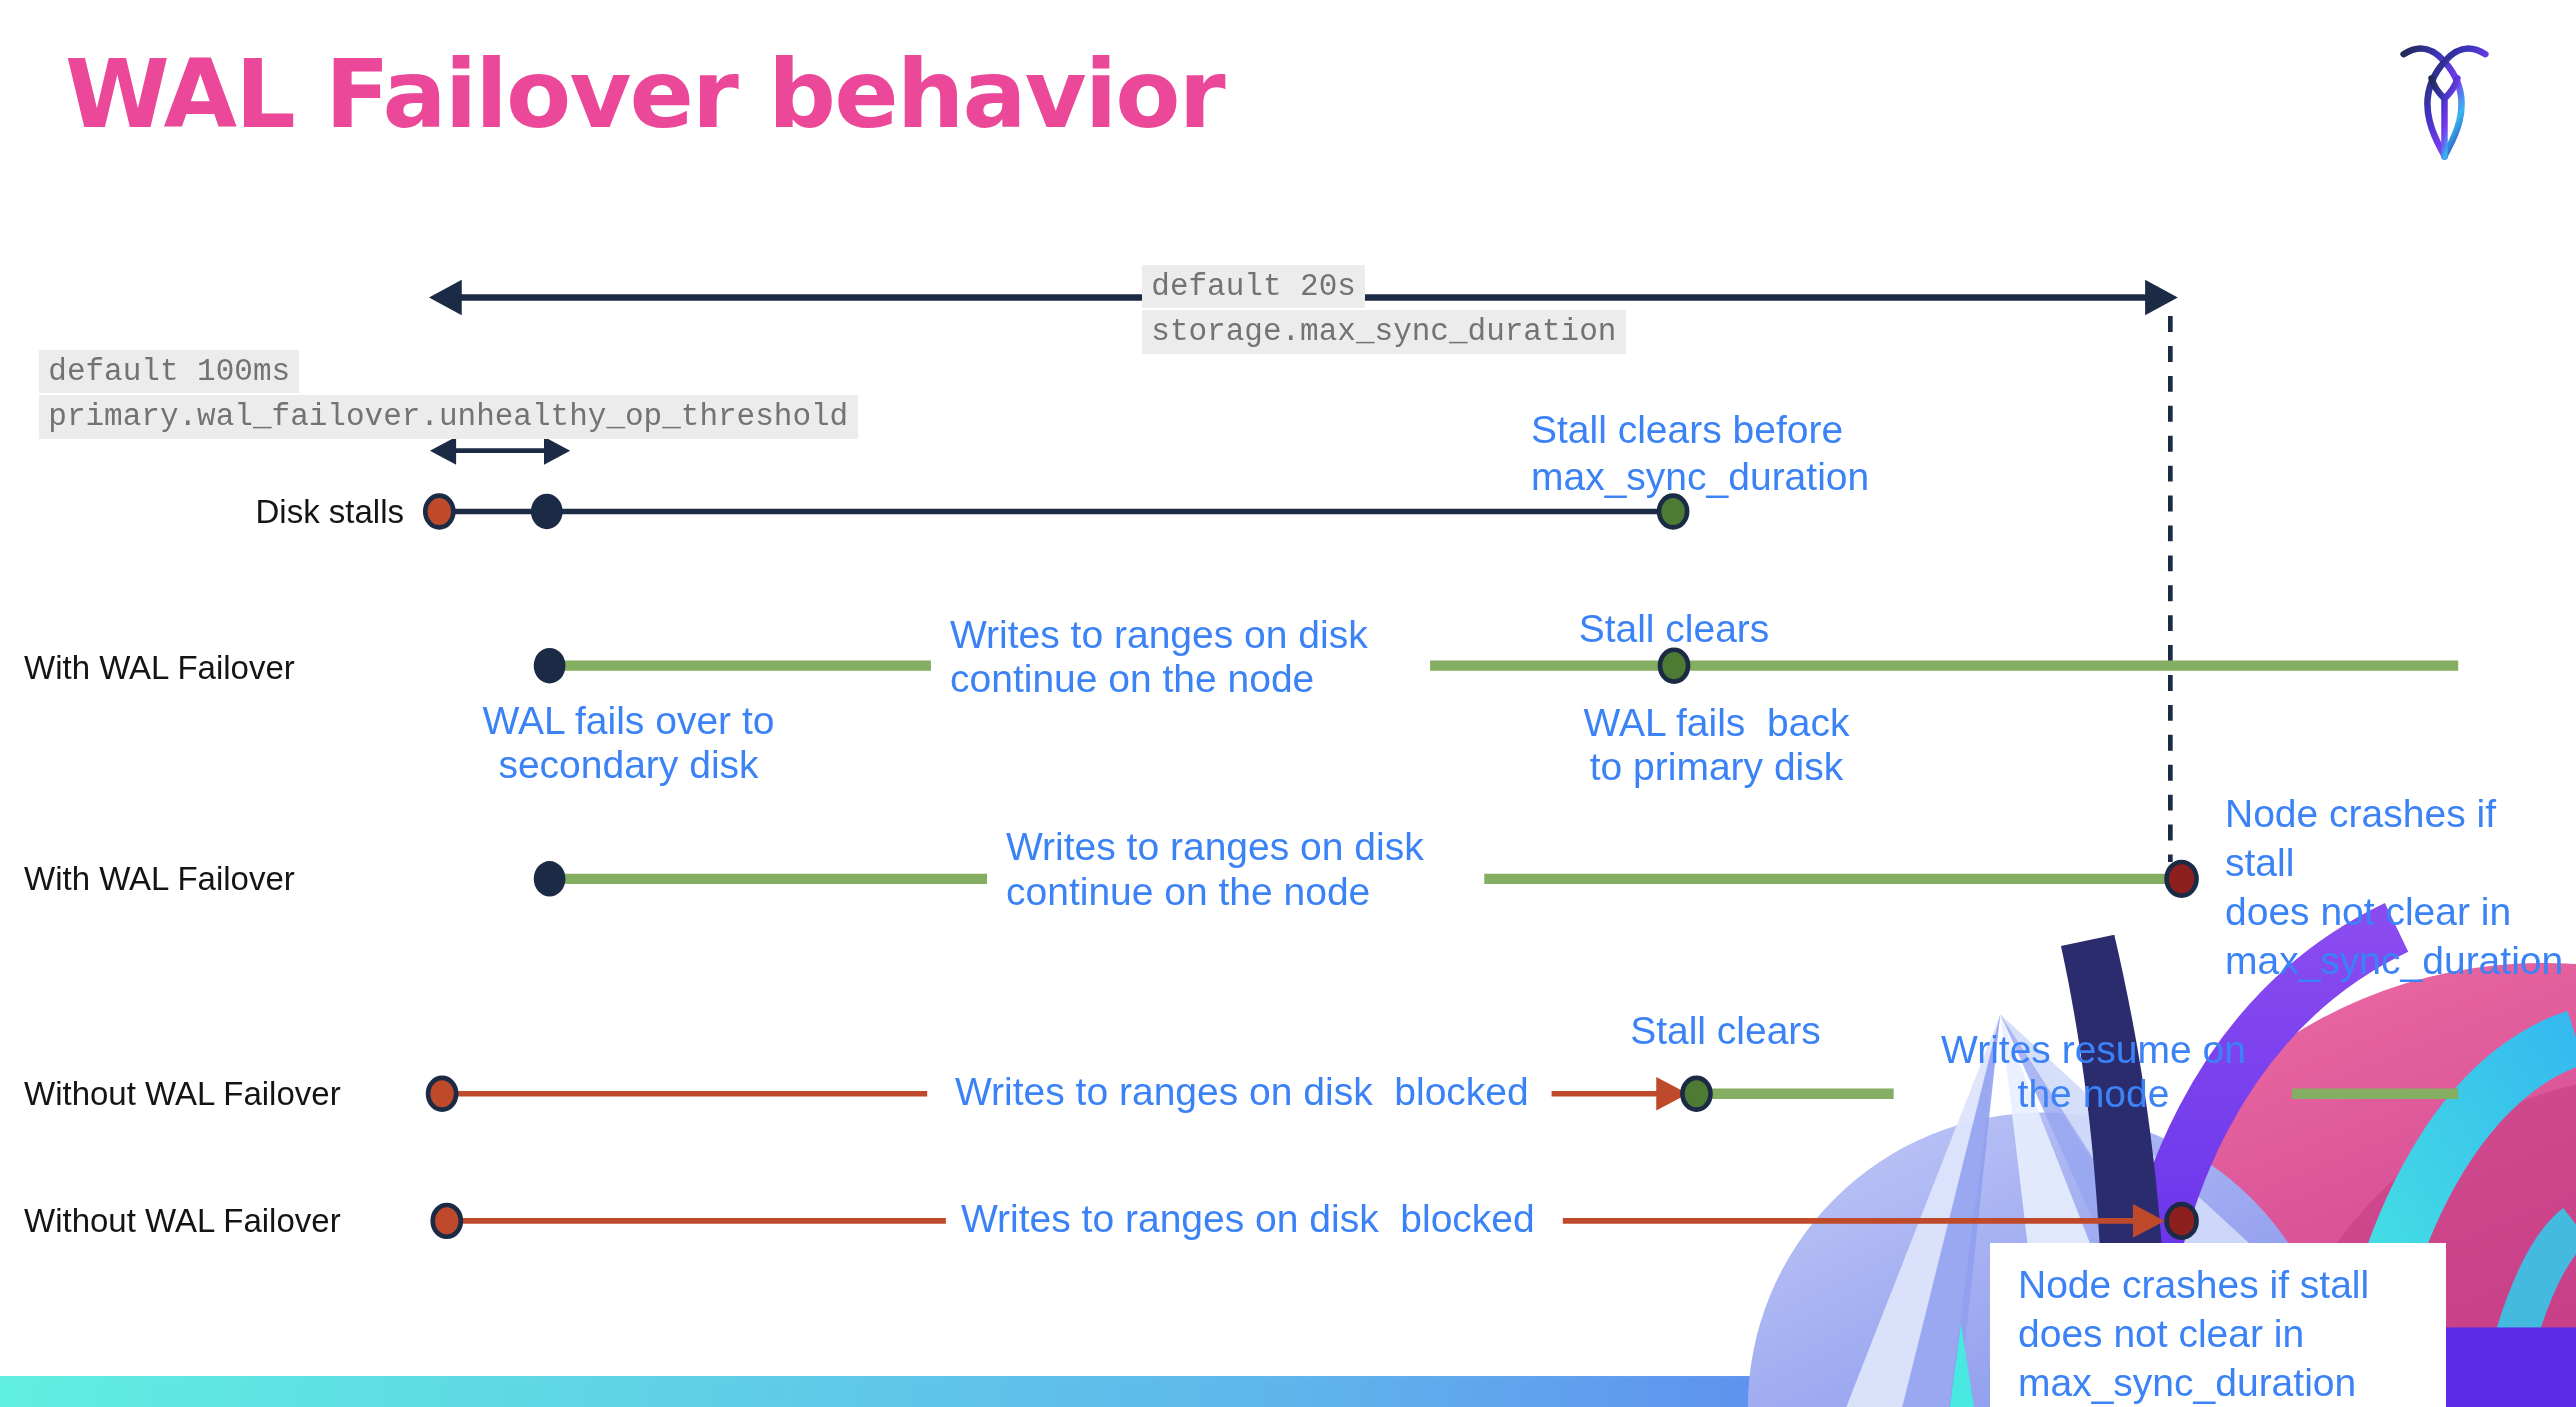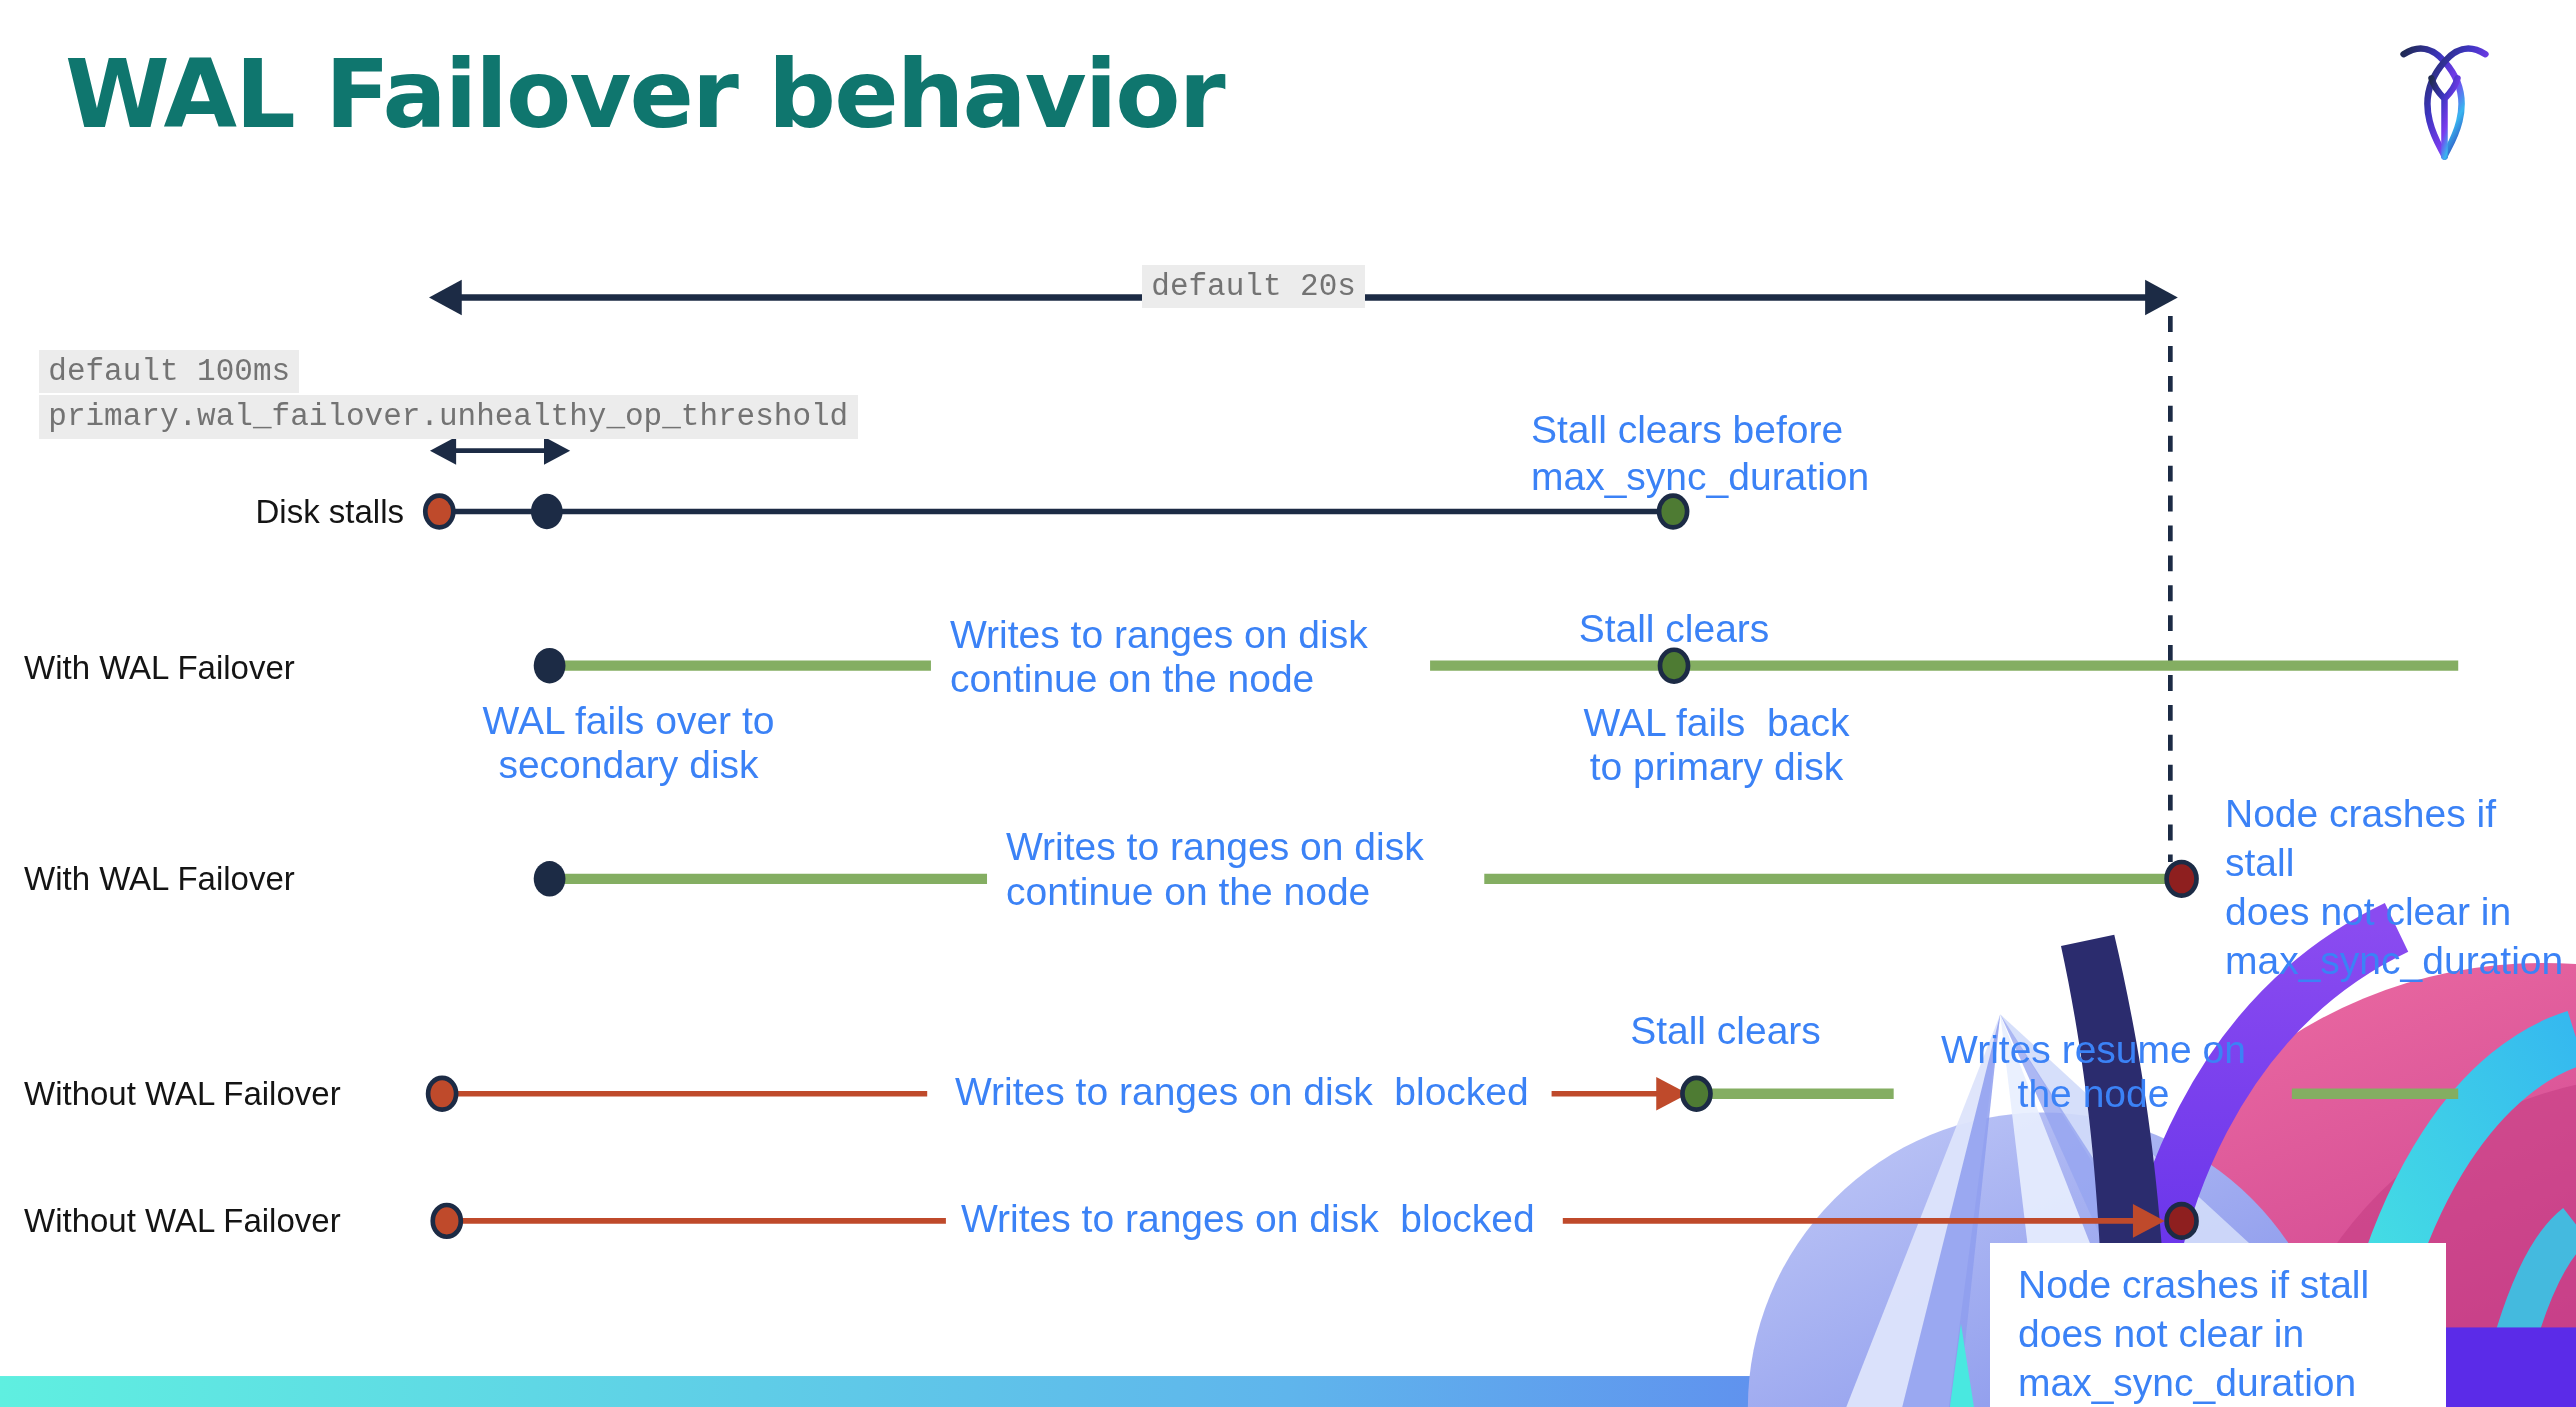--- a/index.html
+++ b/index.html
@@ -6,21 +6,21 @@
   body{
     width:2576px;height:1408px;position:relative;overflow:hidden;
     background:#ffffff;
     font-family:"Liberation Sans", sans-serif;
     color:var(--text,#161616);
   }
   .abs{position:absolute;}
   .slide-title{
     left:65px;top:39px;
     font-family:"DejaVu Sans", sans-serif;
-    font-weight:800;font-size:95px;letter-spacing:-1.9px;color:#0f766e;
+    font-weight:800;font-size:95px;letter-spacing:-1.9px;color:#ec4899;
     white-space:nowrap;
   }
   svg.diagram{left:0;top:0;width:2576px;height:1408px;}
   
   .mono-callout{font-family:"Liberation Mono", monospace;font-size:31px;line-height:37px;color:#737373;}
   .mono-callout span{display:table;background:var(--highlight_bg,#ececec);padding:2.8px 9.3px 3.7px 9.3px;margin-bottom:1.9px;white-space:pre;}
   
   .note{font-size:39px;line-height:45px;white-space:pre-wrap;color:#3b82f6;}
   .row-label{font-size:33px;line-height:49px;white-space:nowrap;color:#141414;}
   .center{text-align:center;}
@@ -153,20 +153,21 @@
 <svg class="abs" style="left:2398px;top:41px;width:93px;height:123px;" viewBox="0 0 100 132">
   <g fill="none" stroke="url(#logoGrad)" stroke-width="7" stroke-linecap="round">
     <path d="M 6 14 C 22 4, 36 6, 50 22 C 66 40, 72 62, 66 86 C 61 106, 52 118, 50 124"></path>
     <path d="M 94 14 C 78 4, 64 6, 50 22 C 34 40, 28 62, 34 86 C 39 106, 48 118, 50 124"></path>
     <path d="M 50 124 L 50 62 M 50 62 C 42 54, 38 48, 36 40 M 50 62 C 58 54, 62 48, 64 40"></path>
   </g>
 </svg>
 
 <div class="abs mono-callout" style="left:1142px;top:265px;">
   <span>default 20s</span>
+  <span>storage.max_sync_duration</span>
 </div>
 
 <div class="abs mono-callout" style="left:39px;top:350px;">
   <span>default 100ms</span>
   <span>primary.wal_failover.unhealthy_op_threshold</span>
 </div>
 
 <div class="abs row-label right" style="left:168px;top:487px;width:236px;">Disk stalls</div>
 <div class="abs row-label" style="left:24px;top:643px;">With WAL Failover</div>
 <div class="abs row-label" style="left:24px;top:854px;">With WAL Failover</div>

